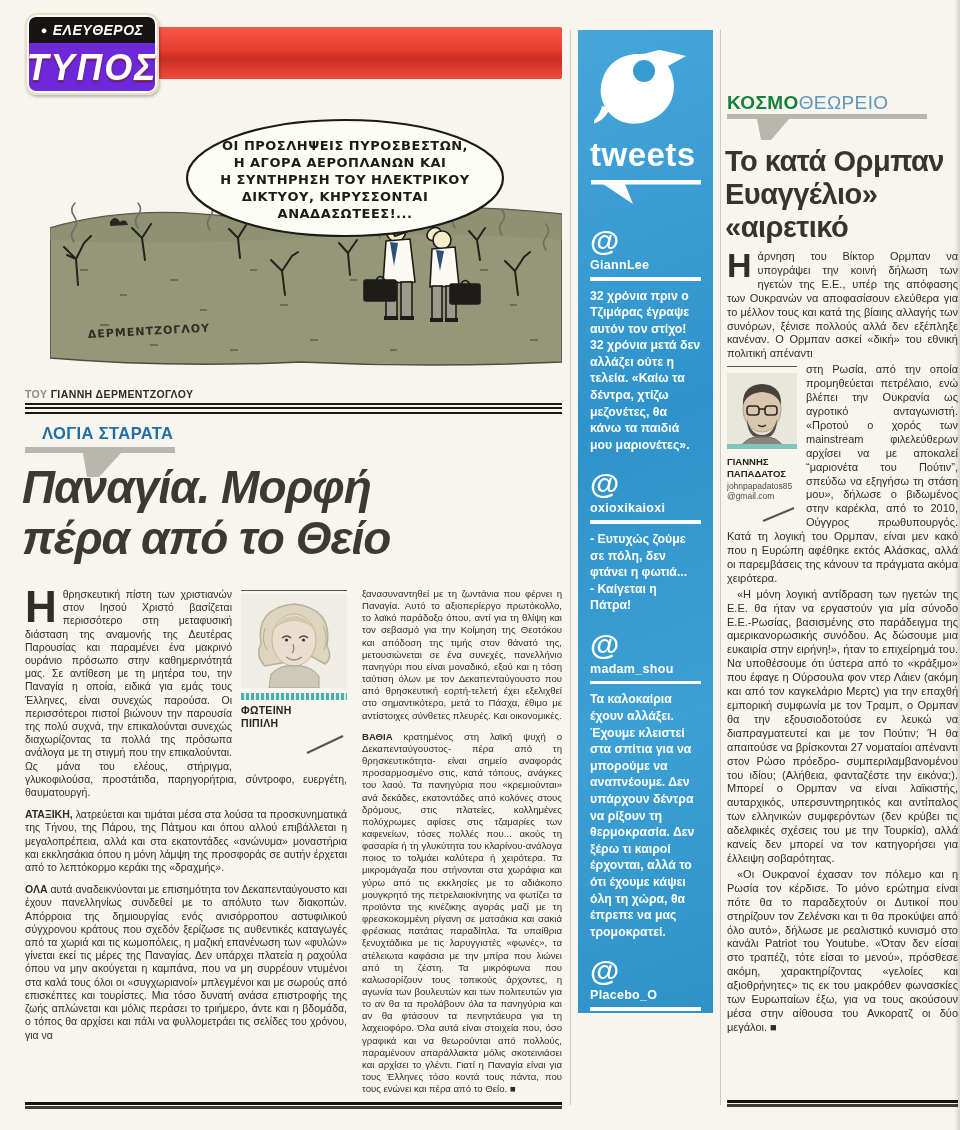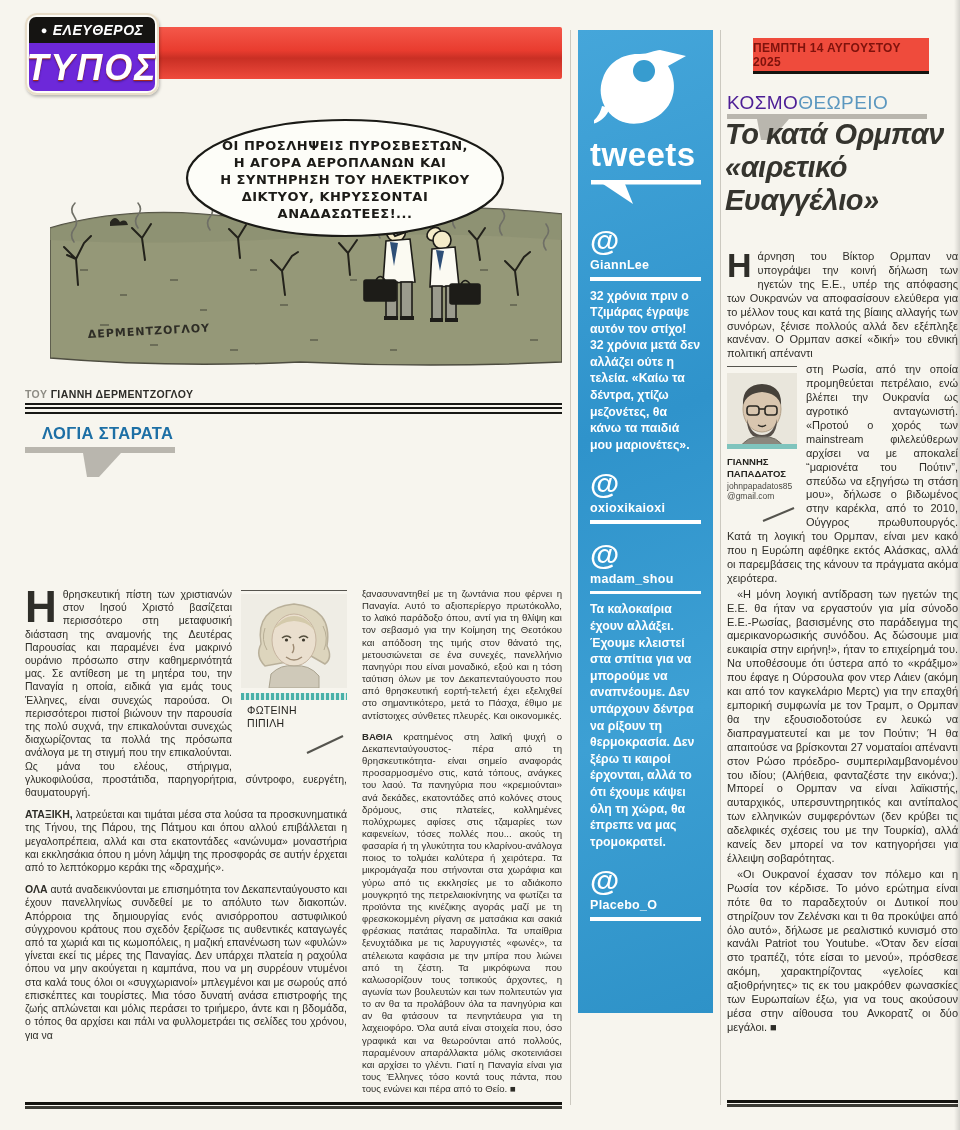--- a/index.html
+++ b/index.html
@@ -38,21 +38,21 @@
     display:flex;gap:15px;}
   .colA{width:322px;font-size:10.5px;line-height:13.2px;color:#2e2d28;text-align:justify;}
   .colB{width:200px;font-size:9.6px;line-height:12.15px;color:#2e2d28;text-align:justify;}
   .colA p,.colB p{margin:0 0 9px 0;}
   .dropcap{float:left;font-size:44px;line-height:34px;font-weight:bold;color:#2f2e29;margin:2px 6px 0 0;}
   .dropcap.small{font-size:34px;line-height:27px;}
   .lead{font-weight:bold;}
   .author-block{float:right;width:106px;margin:2px 0 6px 9px;}
   .author-topline{border-top:1.5px solid #55544e;margin-bottom:3px;}
   .teal-strip{height:7px;background:repeating-linear-gradient(90deg,#49b1a8 0 3px,#d9ece8 3px 5px);margin:2px 0 4px;}
-  .author-name{font-size:10.5px;font-weight:normal;color:#23221e;line-height:12.5px;letter-spacing:.3px;margin-left:6px;}
+  .author-name{font-size:10.5px;font-weight:bold;color:#23221e;line-height:12.5px;letter-spacing:.3px;}
   .slash-svg{display:block;margin:4px 0 0 auto;}
   .rule-bottom{position:absolute;height:7px;
     background:linear-gradient(to bottom,#14130f 0 3px,#f7f5ee 3px 4px,#3c3b35 4px 7px);}
 
   
   .vsep{position:absolute;width:1px;background:#ccc9c0;top:30px;height:1075px;}
 
   
   .tweets{position:absolute;left:578px;top:30px;width:135px;height:983px;
     background:linear-gradient(160deg,#45a6da,#2f93cb 40%,#3da0d4 70%,#2e92c8);
@@ -63,24 +63,24 @@
   .at-glyph{font-size:30px;font-weight:bold;line-height:30px;}
   .tweet-handle{font-size:12.5px;font-weight:bold;margin-top:2px;letter-spacing:.3px;}
   .tweet-rule{height:3.5px;background:#fff;margin:5px 0 7px;}
   .tweet-text{font-size:12.3px;line-height:16.6px;font-weight:bold;white-space:pre-line;}
 
   
   .date-box{position:absolute;left:753px;top:38px;width:176px;height:36px;background:#ef4b3c;
     border-bottom:3px solid #14130f;box-sizing:border-box;display:flex;align-items:center;justify-content:center;}
   .date-text{color:#7e120c;font-size:12px;font-weight:bold;letter-spacing:.3px;}
   .section-right{position:absolute;left:727px;top:92px;font-size:19px;letter-spacing:.4px;}
-  .section-right .b{font-weight:normal;color:#4c1d95;}
+  .section-right .b{font-weight:bold;color:#15803d;}
   .section-right .l{color:#5b97bf;}
-  .headline-right{position:absolute;left:725px;top:118px;font-size:29px;line-height:33px;
-    font-style:italic;font-weight:bold;color:#35342e;letter-spacing:-.5px;}
+  .headline-right{position:absolute;left:725px;top:145px;font-size:29px;line-height:33px;
+    font-weight:bold;color:#35342e;letter-spacing:-.5px;}
   .body-right{position:absolute;left:727px;top:250px;width:231px;height:844px;overflow:hidden;
     font-size:11px;line-height:13.9px;color:#2e2d28;text-align:justify;}
   .body-right p{margin:0 0 2px 0;}
   .body-right p.sp{margin-top:2px;text-indent:10px;}
   .author-block-r{float:left;width:70px;margin:3px 9px 4px 0;}
   .author-name-r{font-size:9.5px;font-weight:bold;line-height:11.5px;color:#23221e;margin-top:3px;}
   .author-mail-r{font-size:8.5px;color:#4a4943;line-height:10px;margin-top:2px;}
 </style>
 </head>
 <body>
@@ -184,20 +184,24 @@
     <b>ΓΙΑΝΝΗ ΔΕΡΜΕΝΤΖΟΓΛΟΥ</b>
   </div>
 
   <div class="multirule"></div>
 
   <div class="section-label">ΛΟΓΙΑ ΣΤΑΡΑΤΑ</div>
   <svg class="ornament" style="left:25px;top:447px;" width="150" height="32">
     <rect x="0" y="0" width="150" height="6" fill="#b9b6ae"></rect>
     <polygon points="58,6 96,6 74,30 62,30" fill="#b9b6ae"></polygon>
   </svg>
+  <div class="headline-left">
+    <div>Παναγία. Μορφή</div>
+    <div>πέρα από το Θείο</div>
+  </div>
 
   <div class="body-left">
     <div class="colA">
       <div class="author-block">
         <div class="author-topline"></div>
         <svg width="106" height="94" viewBox="0 0 106 94">
           <rect width="106" height="94" fill="#efede5"></rect>
           <path d="M20,50 Q14,14 53,10 Q92,14 86,52 Q92,64 84,70 L70,62 Q60,70 46,68 L24,72 Q14,62 20,50 Z" fill="#ddd5bd" stroke="#b9b09a" stroke-width="1.5"></path>
           <ellipse cx="53" cy="46" rx="22" ry="26" fill="#eadfce" stroke="#c6b49f" stroke-width="1"></ellipse>
           <path d="M31,38 Q40,22 53,22 Q68,22 75,40 Q70,28 53,27 Q38,28 31,38 Z" fill="#d4caab"></path>
@@ -252,54 +256,53 @@
       <div class="at-glyph">@</div>
       <div class="tweet-handle">GiannLee</div>
       <div class="tweet-rule"></div>
       <div class="tweet-text">32 χρόνια πριν ο Τζιμάρας έγραψε αυτόν τον στίχο! 32 χρόνια μετά δεν αλλάζει ούτε η τελεία. «Καίω τα δέντρα, χτίζω μεζονέτες, θα κάνω τα παιδιά μου μαριονέτες».</div>
     </div>
 
     <div class="tweet-entry">
       <div class="at-glyph">@</div>
       <div class="tweet-handle">oxioxikaioxi</div>
       <div class="tweet-rule"></div>
+      <div class="tweet-text">- Ευτυχώς ζούμε σε πόλη, δεν φτάνει η φωτιά...
+- Καίγεται η Πάτρα!</div>
     </div>
 
     <div class="tweet-entry">
       <div class="at-glyph">@</div>
       <div class="tweet-handle">madam_shou</div>
       <div class="tweet-rule"></div>
       <div class="tweet-text">Τα καλοκαίρια έχουν αλλάξει. Έχουμε κλειστεί στα σπίτια για να μπορούμε να αναπνέουμε. Δεν υπάρχουν δέντρα να ρίξουν τη θερμοκρασία. Δεν ξέρω τι καιροί έρχονται, αλλά το ότι έχουμε κάψει όλη τη χώρα, θα έπρεπε να μας τρομοκρατεί.</div>
     </div>
 
     <div class="tweet-entry">
       <div class="at-glyph">@</div>
       <div class="tweet-handle">Placebo_O</div>
       <div class="tweet-rule"></div>
 
     </div>
 
   </div>
 
-  <div class="date-box">
-    <span class="date-text">ΠΕΜΠΤΗ 14 ΑΥΓΟΥΣΤΟΥ 2025</span>
-  </div>
 
   <div class="section-right">
     <span class="b">ΚΟΣΜΟ</span><span class="l">ΘΕΩΡΕΙΟ</span>
   </div>
   <svg class="ornament" style="left:727px;top:114px;" width="200" height="30">
     <rect x="0" y="0" width="200" height="5" fill="#b9b6ae"></rect>
     <polygon points="30,5 62,5 44,26 34,26" fill="#b9b6ae"></polygon>
   </svg>
 
   <div class="headline-right">
     <div>Το κατά Ορμπαν</div>
+    <div>Ευαγγέλιο»</div>
     <div>«αιρετικό</div>
-    <div>Ευαγγέλιο»</div>
   </div>
 
   <div class="body-right">
     <p><span class="dropcap small">Η</span><span>άρνηση του Βίκτορ Ορμπαν να υπογράψει την κοινή δήλωση των ηγετών της Ε.Ε., υπέρ της απόφασης των Ουκρανών να αποφασίσουν ελεύθερα για το μέλλον τους και κατά της βίαιης αλλαγής των συνόρων, ξένισε πολλούς αλλά δεν εξέπληξε κανέναν. Ο Ορμπαν ασκεί «δική» του εθνική πολιτική απέναντι</span></p>
     <p>
       <span class="author-block-r" style="display:block;float:left;">
         <span class="author-topline" style="display:block"></span>
         <svg width="70" height="76" viewBox="0 0 70 76" style="margin-top:3px">
           <rect width="70" height="76" fill="#e9e6dc"></rect>
           <ellipse cx="35" cy="36" rx="19" ry="23" fill="#d9c6af" stroke="#b3a189" stroke-width="1"></ellipse>

